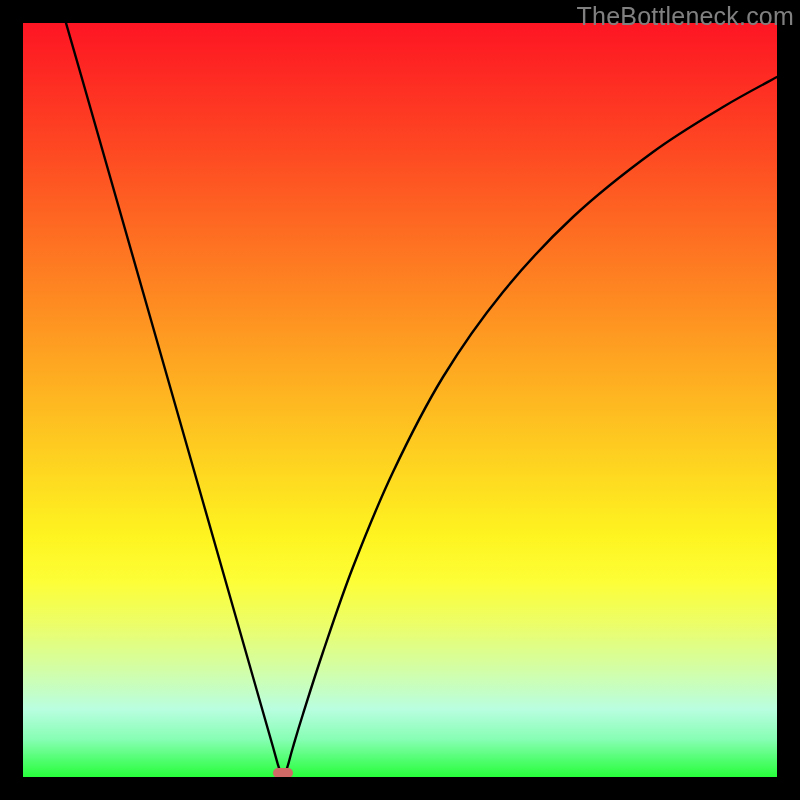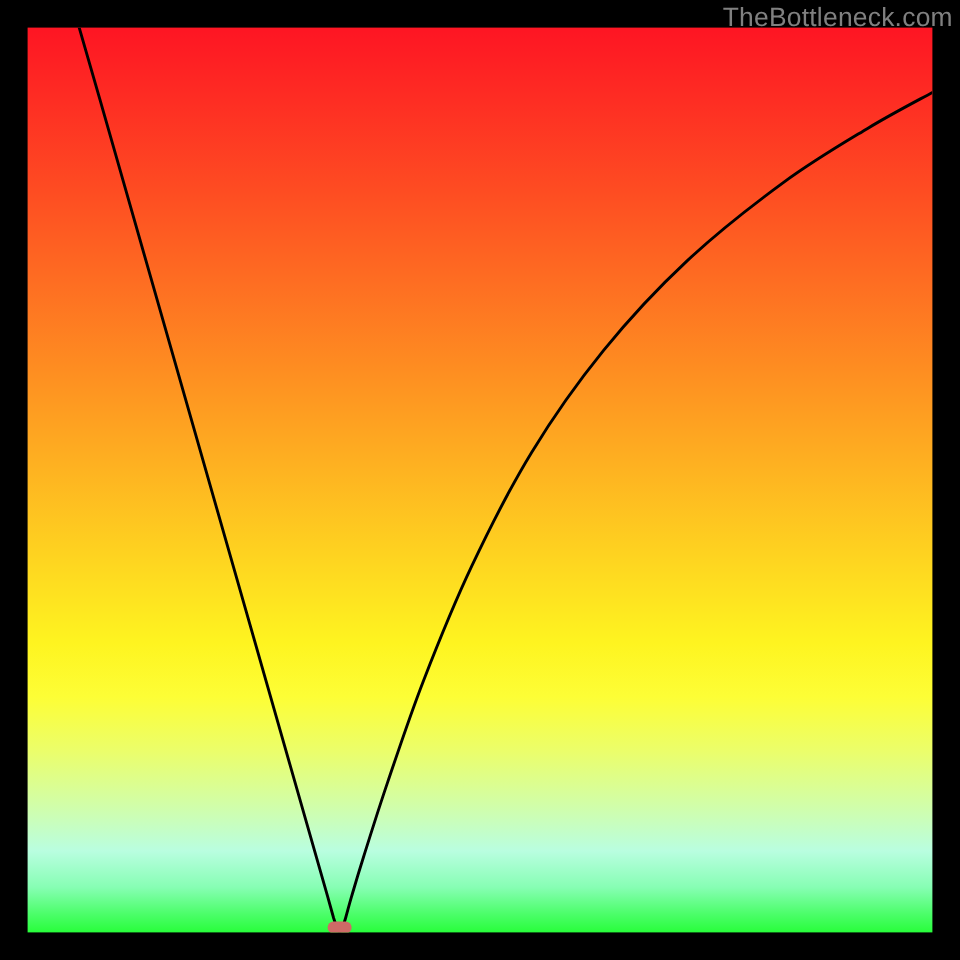--- a/index.html
+++ b/index.html
@@ -34,21 +34,21 @@
       #4bfe69 98%,
       #28fe3b 100%
     );
     overflow: hidden;
   }
   .watermark {
     position: absolute;
     top: 2px;
     right: 6px;
     color: #808080;
-    font-size: 22px;
+    font-size: 25px;
     font-weight: 500;
     letter-spacing: 0.2px;
     z-index: 10;
   }
   svg.curve {
     position: absolute;
     left: 0;
     top: 0;
     width: 754px;
     height: 754px;

